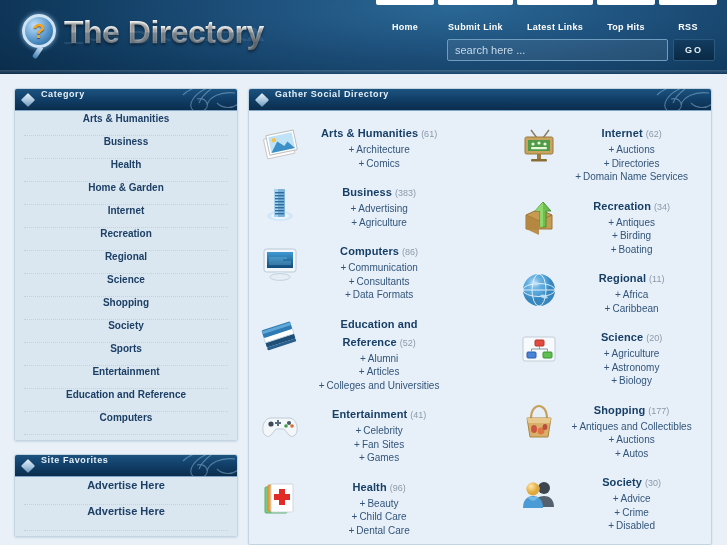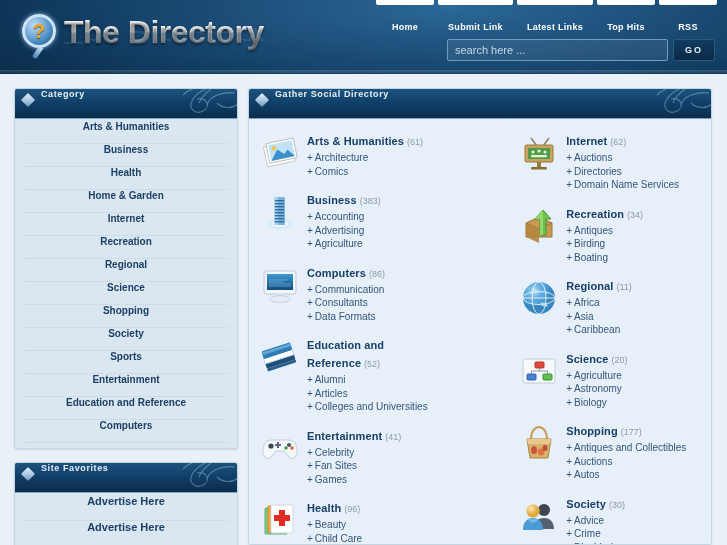--- a/index.html
+++ b/index.html
@@ -167,21 +167,21 @@
   
   .panel {
     background: #dde8f1;
     border: 1px solid #c3d4e3;
     border-radius: 3px;
     box-shadow: 0 1px 2px rgba(120,150,175,.25);
     overflow: hidden;
   }
   .panel-head {
     position: relative;
-    height: 30px;
+    height: 22px;
     background: linear-gradient(180deg, #1c537f 0%, #11406a 45%, #0b2d4d 100%);
     border-bottom: 1px solid #7fa6c6;
     overflow: hidden;
   }
   .panel-head .swirl {
     position: absolute;
     right: -6px; top: -10px;
     width: 120px; height: 40px;
     opacity: .55;
   }
@@ -223,21 +223,21 @@
     line-height: 26px;
     text-align: center;
     font: bold 11px "Liberation Sans", sans-serif;
     color: #1c3f66;
     border-bottom: 1px dotted #c0d2e0;
     cursor: pointer;
   }
 
   
   .main { flex: 1 1 auto; min-width: 0; }
-  .main .panel { height: 100%; }
+  .main .panel { height: 100%; text-align: center; }
   .cat-grid {
     background: #e7f0f9;
     padding: 11px 6px 6px 10px;
     display: flex;
     height: calc(100% - 22px);
     gap: 44px;
   }
   .grid-col { width: 50%; padding-right: 8px; }
   .grid-col.right { border-left: 1px solid transparent; padding-left: 14px; }
 
@@ -415,21 +415,20 @@
                   <rect x="16" y="21" width="9" height="1.4"></rect>
                     <rect x="16" y="24" width="9" height="1.4"></rect>
                   <rect x="16" y="27" width="9" height="1.4"></rect>
                     <rect x="16" y="30" width="9" height="1.4"></rect>
                 </g>
               </svg>
             </div>
             <div class="cat-body">
               <span class="cat-title">Business</span><span class="cat-count">(383)</span>
               <div class="sub-list">
-                <div class="sub-item"><span class="plus">+</span><span>Accounting</span></div>
                 <div class="sub-item"><span class="plus">+</span><span>Advertising</span></div>
                 <div class="sub-item"><span class="plus">+</span><span>Agriculture</span></div>
               </div>
             </div>
           </div>
 
           <div class="cat-block">
             <div class="cat-icon">
               <svg viewBox="0 0 42 42">
                 <rect x="5" y="7" width="32" height="23" rx="2.5" fill="#f2f6fa" stroke="#b9c8d5"></rect>
@@ -591,21 +590,20 @@
                 <g fill="#bfe4f8" opacity=".85">
                   <path d="M13 14 q5 -3 9 1 q-4 3 -9 -1Z"></path>
                   <path d="M22 26 q6 -2 8 3 q-6 2 -8 -3Z"></path>
                 </g>
               </svg>
             </div>
             <div class="cat-body">
               <span class="cat-title">Regional</span><span class="cat-count">(11)</span>
               <div class="sub-list">
                 <div class="sub-item"><span class="plus">+</span><span>Africa</span></div>
-                <div class="sub-item"><span class="plus">+</span><span>Asia</span></div>
                 <div class="sub-item"><span class="plus">+</span><span>Caribbean</span></div>
               </div>
             </div>
           </div>
 
           <div class="cat-block">
             <div class="cat-icon">
               <svg viewBox="0 0 42 42">
                 <rect x="5" y="9" width="32" height="24" rx="2" fill="#f7fafc" stroke="#c2ccd6"></rect>
                 <rect x="17" y="12" width="9" height="6" rx="1" fill="#e24a3f" stroke="#b5342b"></rect>

